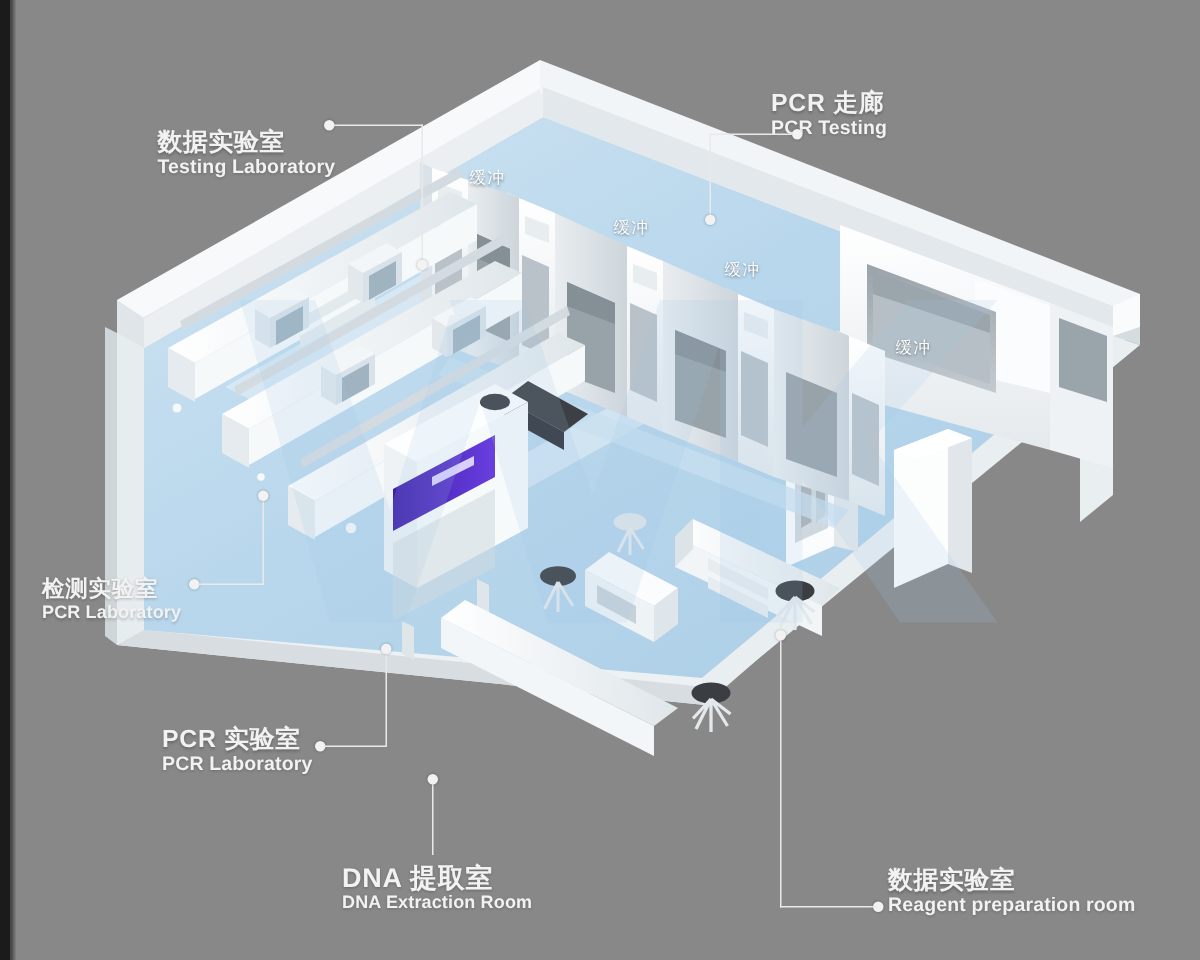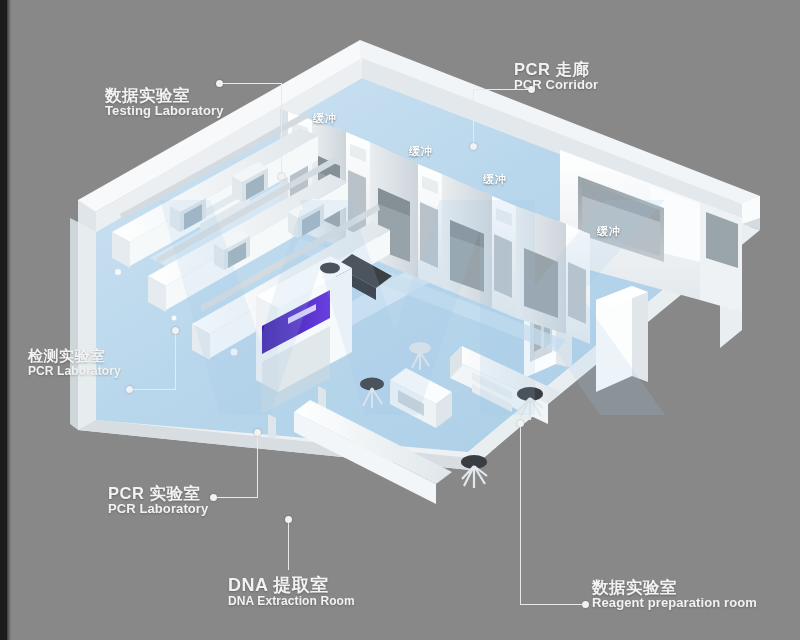--- a/index.html
+++ b/index.html
@@ -27,21 +27,21 @@
   .callout.big .cn{font-size:18px;}
   .callout.big .en{font-size:12px;}
 
   
   .ldot{position:absolute;width:7px;height:7px;border-radius:50%;background:#f2f2f2;
       box-shadow:0 0 2px rgba(0,0,0,.3);}
   .lh{position:absolute;height:1.3px;background:#e9e9e9;}
   .lv{position:absolute;width:1.3px;background:#e9e9e9;}
 
   
-  .buf{position:absolute;color:#ffffff;font-size:11px;font-weight:700;
+  .buf{position:absolute;color:#ffffff;font-size:11px;font-weight:400;
       letter-spacing:1px;text-shadow:0 1px 2px rgba(0,0,0,.45);}
 
   
   .wm{position:absolute;left:150px;top:190px;width:520px;height:230px;
       opacity:.30;pointer-events:none;}
 
   svg{display:block;}
 </style>
 </head>
 <body>
@@ -317,28 +317,28 @@
     <div class="cn">数据实验室</div>
     <div class="en">Testing Laboratory</div>
   </div>
   <div class="ldot" style="left:216px;top:80px;"></div>
   <div class="lh" style="left:222px;top:83px;width:60px;"></div>
   <div class="lv" style="left:281px;top:83px;height:92px;"></div>
   <div class="ldot" style="left:278px;top:173px;"></div>
 
   <div class="callout" style="left:514px;top:60px;">
     <div class="cn">PCR 走廊</div>
-    <div class="en">PCR Corridor</div>
+    <div class="en">PCR Testing</div>
   </div>
   <div class="ldot" style="left:528px;top:86px;"></div>
   <div class="lh" style="left:473px;top:89px;width:56px;"></div>
   <div class="lv" style="left:473px;top:89px;height:56px;"></div>
   <div class="ldot" style="left:470px;top:143px;"></div>
 
-  <div class="callout sm" style="left:28px;top:348px;">
+  <div class="callout sm" style="left:28px;top:385px;">
     <div class="cn">检测实验室</div>
     <div class="en">PCR Laboratory</div>
   </div>
   <div class="ldot" style="left:126px;top:386px;"></div>
   <div class="lh" style="left:132px;top:389px;width:44px;"></div>
   <div class="lv" style="left:175px;top:330px;height:60px;"></div>
   <div class="ldot" style="left:172px;top:327px;"></div>
 
   <div class="callout" style="left:108px;top:484px;">
     <div class="cn">PCR 实验室</div>

